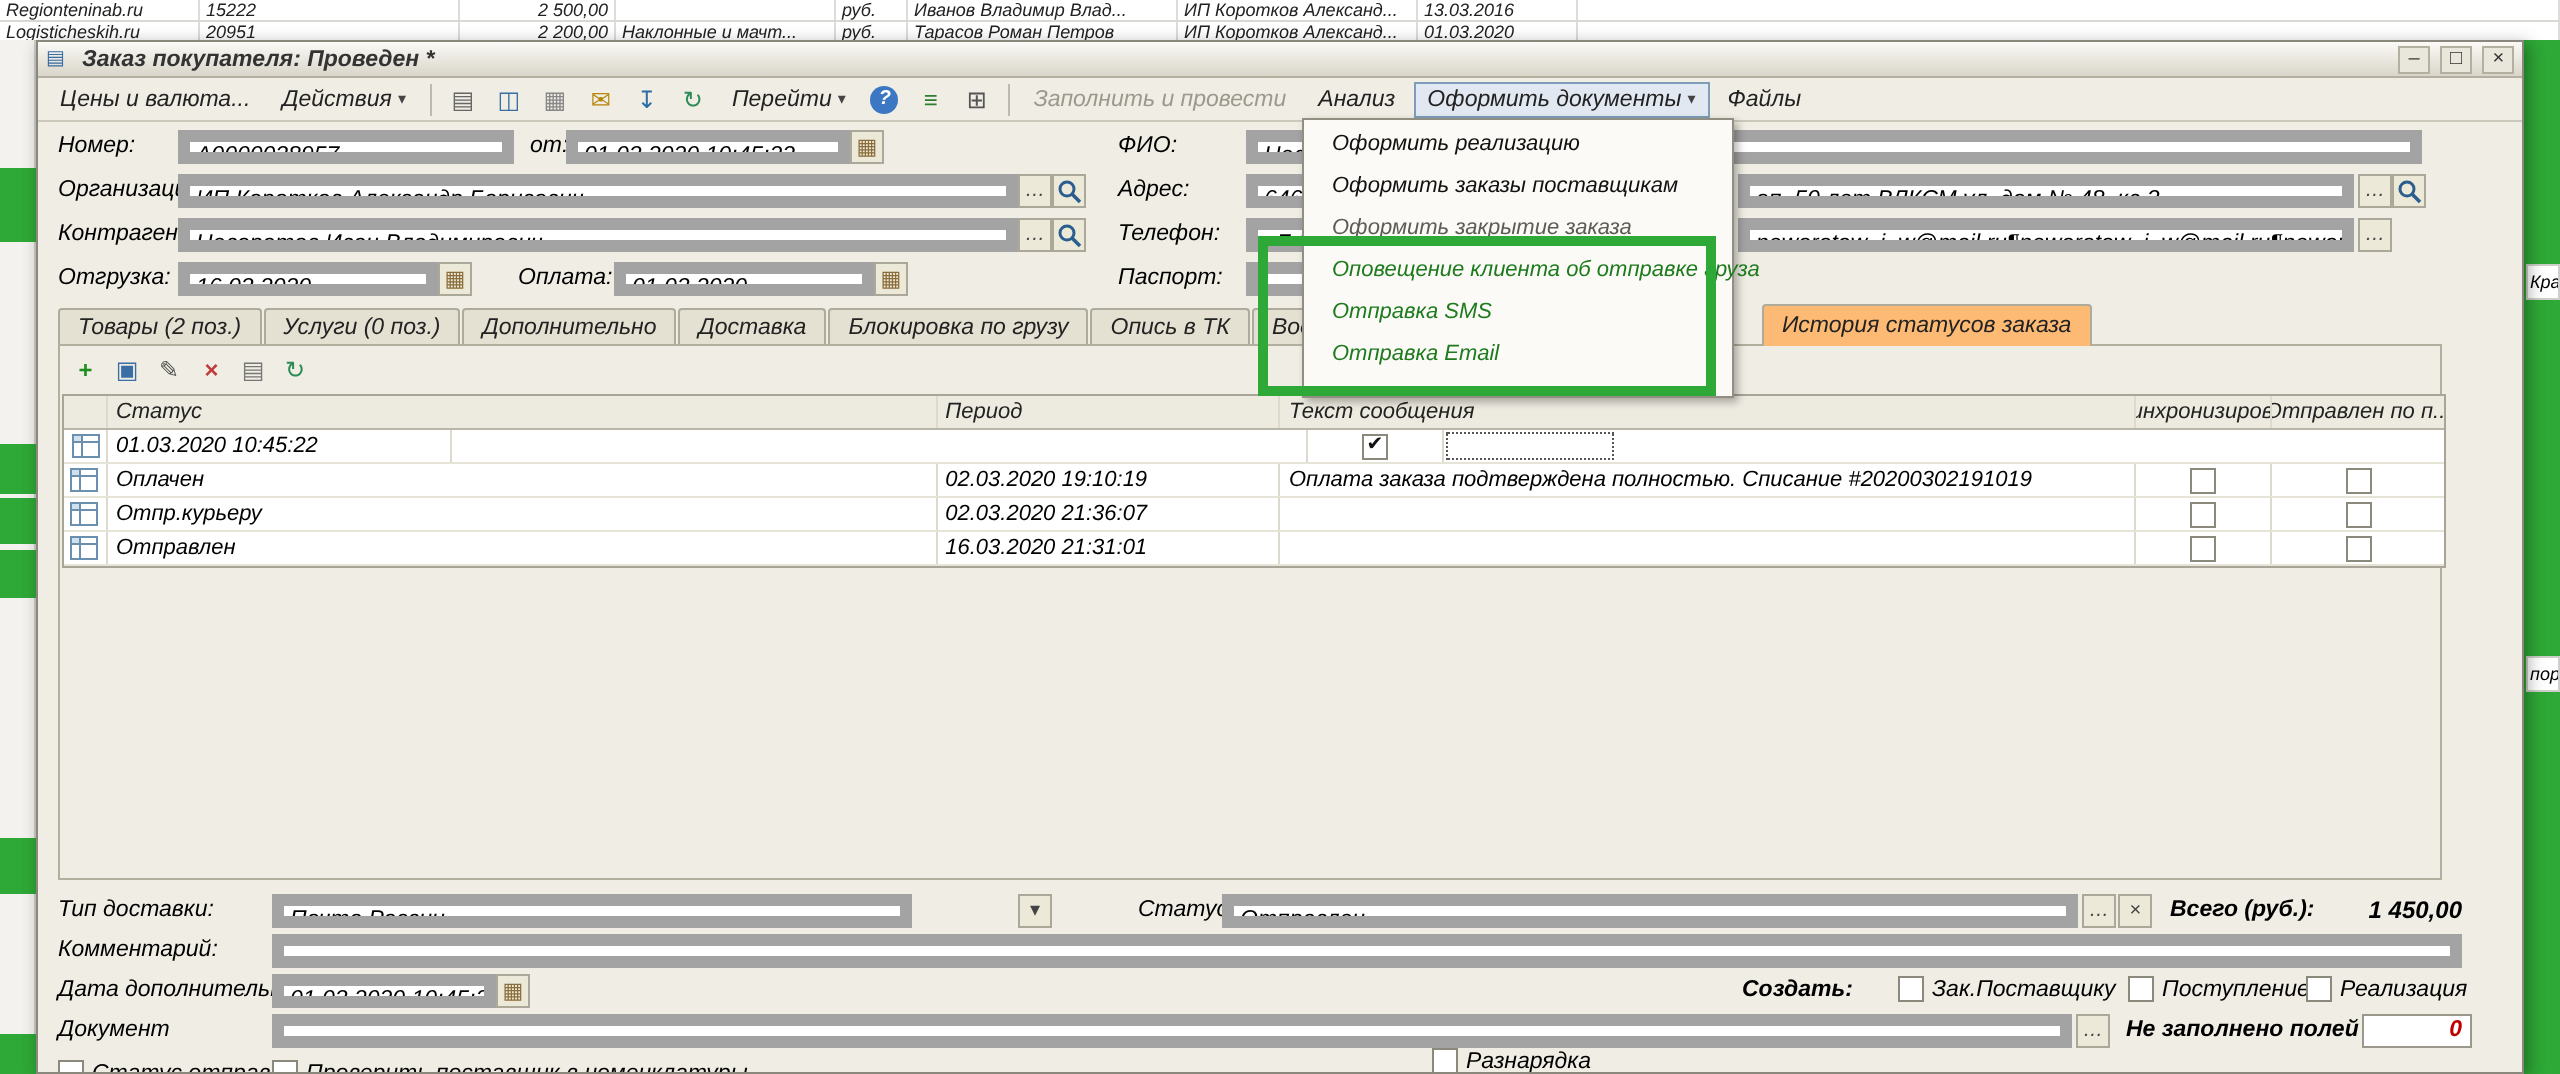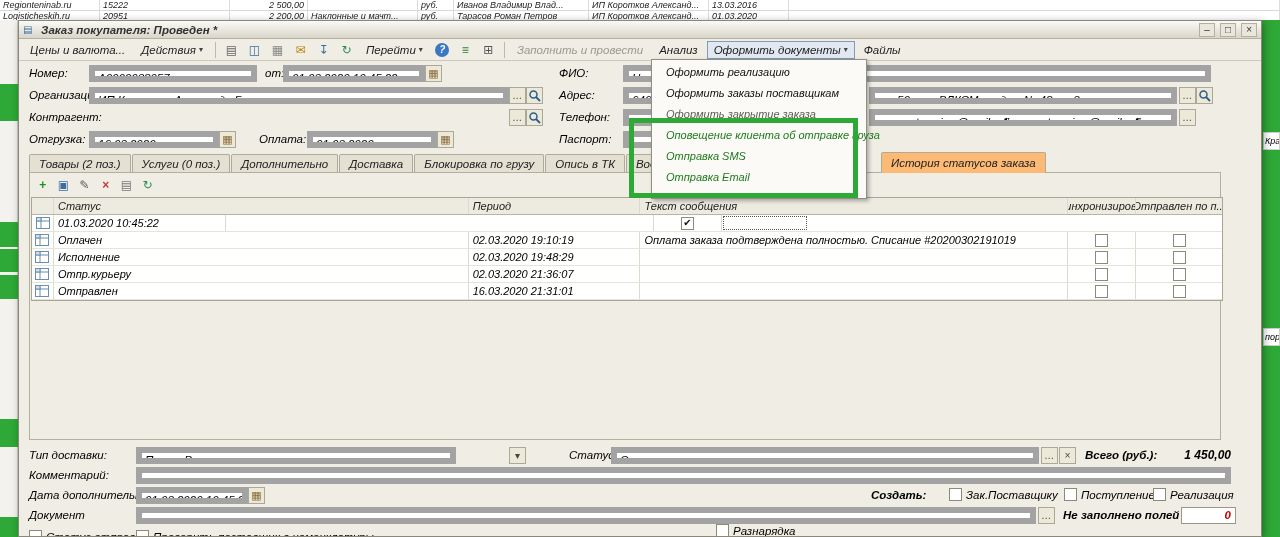--- a/index.html
+++ b/index.html
@@ -243,20 +243,21 @@
         <span>…</span>
       </div>
     <div class="abs mini" style="left:1177px;top:66px">
         <svg width="13" height="13" viewBox="0 0 13 13">
           <circle cx="5.5" cy="5.5" r="3.5" fill="none" stroke="#2b5e8e" stroke-width="1.5"></circle>
           <line x1="8" y1="8" x2="12" y2="12" stroke="#2b5e8e" stroke-width="1.8"></line>
         </svg>
       </div>
 
     <div class="abs lbl" style="left:10px;top:88px">Контрагент:</div>
+    <div class="abs field" style="left:70px;top:88px;width:420px">Неворотов Иван Владимирович</div>
     <div class="abs mini" style="left:490px;top:88px">
         <span>…</span>
       </div>
     <div class="abs mini" style="left:507px;top:88px">
         <svg width="13" height="13" viewBox="0 0 13 13">
           <circle cx="5.5" cy="5.5" r="3.5" fill="none" stroke="#2b5e8e" stroke-width="1.5"></circle>
           <line x1="8" y1="8" x2="12" y2="12" stroke="#2b5e8e" stroke-width="1.8"></line>
         </svg>
       </div>
     <div class="abs lbl" style="left:540px;top:88px">Телефон:</div>
@@ -353,69 +354,50 @@
         <div class="gc c-period">02.03.2020 19:10:19</div>
         <div class="gc c-msg">Оплата заказа подтверждена полностью. Списание #20200302191019</div>
         <div class="gc c-sync">
             <span class="cbbox"></span>
           </div>
         <div class="gc c-sent">
             <span class="cbbox"></span>
           </div>
       </div>
 
+
       <div class="grow data">
         <div class="gc c-icon">
             <svg width="14" height="12" viewBox="0 0 14 12">
               <rect x="0.5" y="0.5" width="13" height="11" fill="#fff" stroke="#6b8fae"></rect>
               <line x1="0" y1="4" x2="14" y2="4" stroke="#6b8fae"></line>
               <line x1="5" y1="0" x2="5" y2="12" stroke="#6b8fae"></line>
               <rect x="0.5" y="0.5" width="4.5" height="3.5" fill="#cfe0ef" stroke="#6b8fae"></rect>
             </svg>
           </div>
-        <div class="gc c-status">Исполнение</div>
-        <div class="gc c-period">02.03.2020 19:48:29</div>
+        <div class="gc c-status">Отпр.курьеру</div>
+        <div class="gc c-period">02.03.2020 21:36:07</div>
         <div class="gc c-msg"></div>
         <div class="gc c-sync">
             <span class="cbbox"></span>
           </div>
         <div class="gc c-sent">
             <span class="cbbox"></span>
           </div>
       </div>
 
       <div class="grow data">
         <div class="gc c-icon">
             <svg width="14" height="12" viewBox="0 0 14 12">
               <rect x="0.5" y="0.5" width="13" height="11" fill="#fff" stroke="#6b8fae"></rect>
               <line x1="0" y1="4" x2="14" y2="4" stroke="#6b8fae"></line>
               <line x1="5" y1="0" x2="5" y2="12" stroke="#6b8fae"></line>
               <rect x="0.5" y="0.5" width="4.5" height="3.5" fill="#cfe0ef" stroke="#6b8fae"></rect>
             </svg>
           </div>
-        <div class="gc c-status">Отпр.курьеру</div>
-        <div class="gc c-period">02.03.2020 21:36:07</div>
-        <div class="gc c-msg"></div>
-        <div class="gc c-sync">
-            <span class="cbbox"></span>
-          </div>
-        <div class="gc c-sent">
-            <span class="cbbox"></span>
-          </div>
-      </div>
-
-      <div class="grow data">
-        <div class="gc c-icon">
-            <svg width="14" height="12" viewBox="0 0 14 12">
-              <rect x="0.5" y="0.5" width="13" height="11" fill="#fff" stroke="#6b8fae"></rect>
-              <line x1="0" y1="4" x2="14" y2="4" stroke="#6b8fae"></line>
-              <line x1="5" y1="0" x2="5" y2="12" stroke="#6b8fae"></line>
-              <rect x="0.5" y="0.5" width="4.5" height="3.5" fill="#cfe0ef" stroke="#6b8fae"></rect>
-            </svg>
-          </div>
         <div class="gc c-status">Отправлен</div>
         <div class="gc c-period">16.03.2020 21:31:01</div>
         <div class="gc c-msg"></div>
         <div class="gc c-sync">
             <span class="cbbox"></span>
           </div>
         <div class="gc c-sent">
             <span class="cbbox"></span>
           </div>
       </div>

